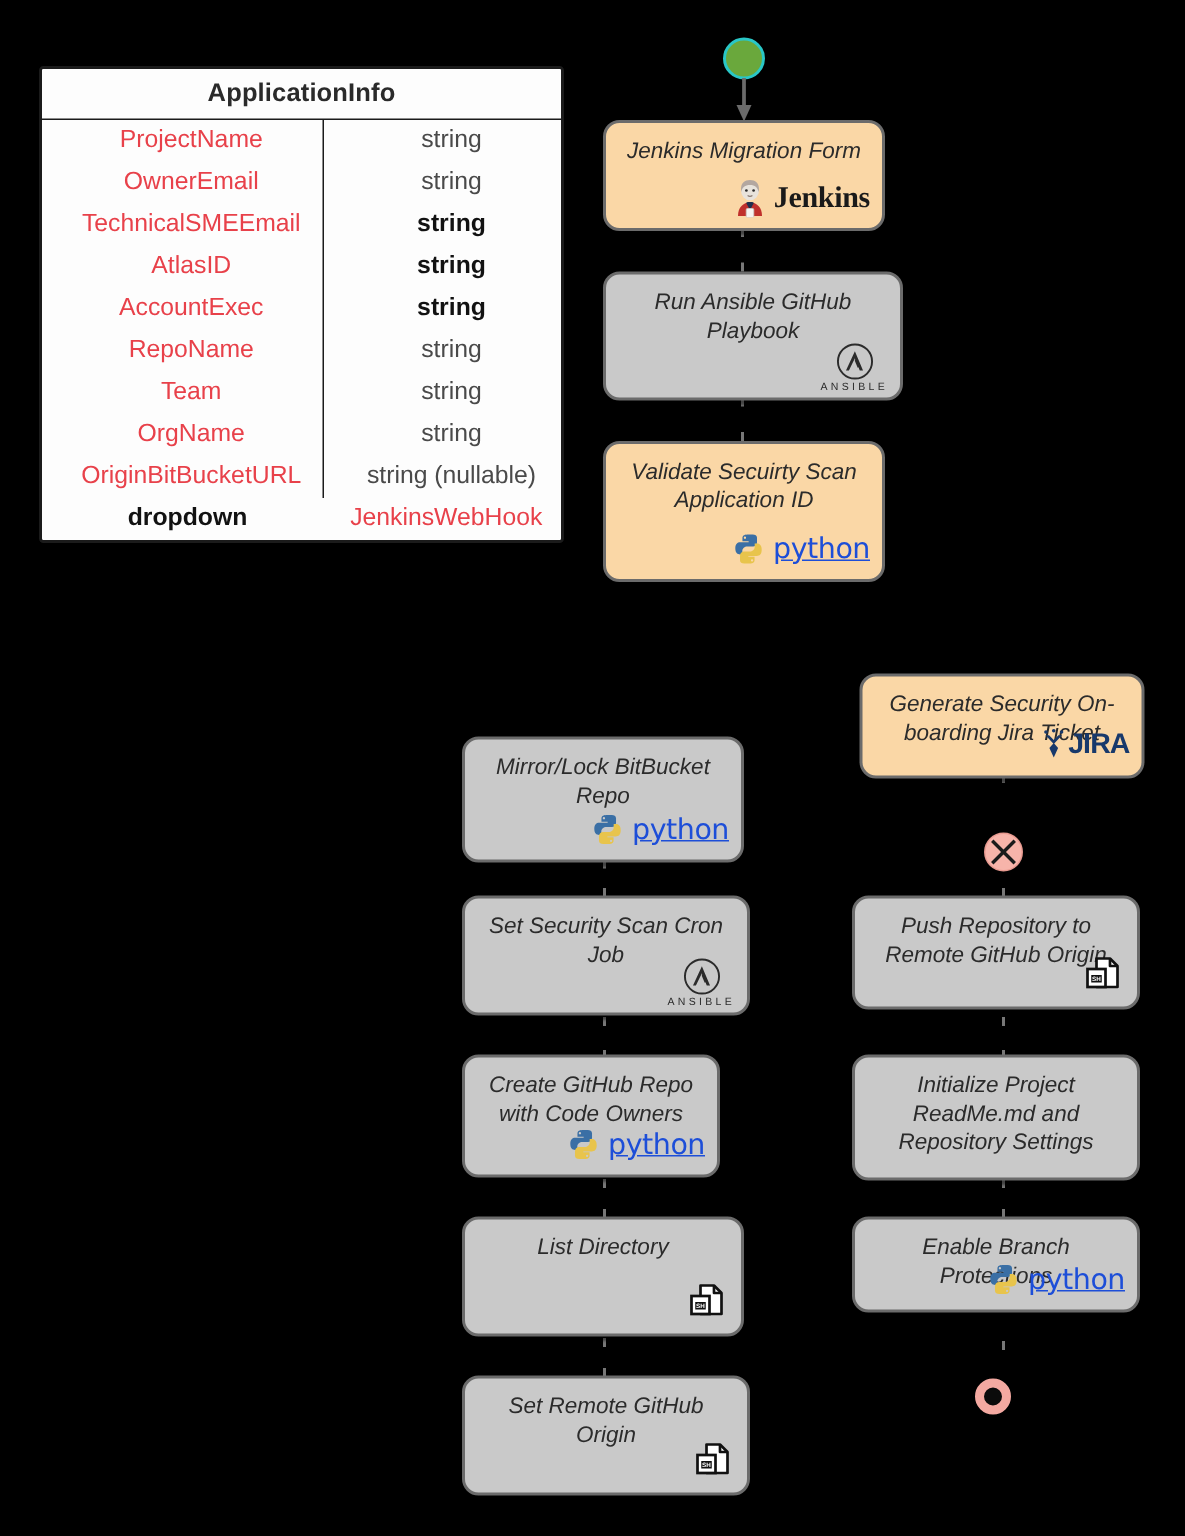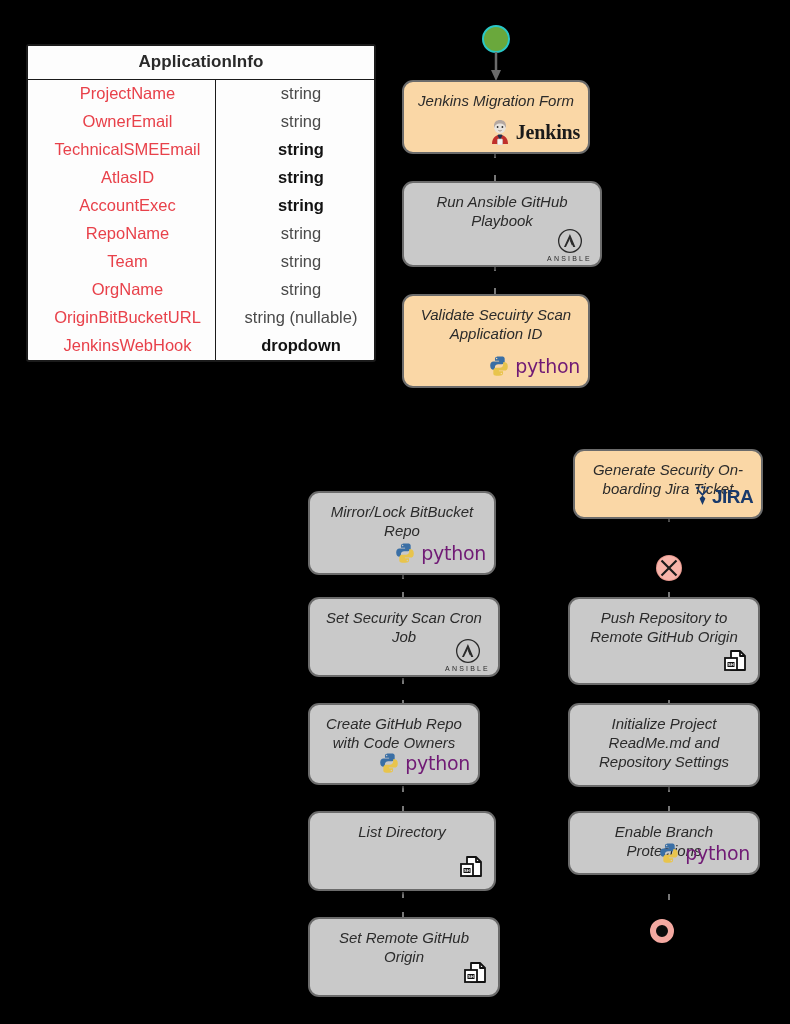--- a/index.html
+++ b/index.html
@@ -28,21 +28,21 @@
         background:#c9c9c9;}
   .node.orange{background:#fad7a6;}
   .node-label{position:absolute;left:0;right:0;top:9px;
               text-align:center;font-style:italic;font-size:15px;
               line-height:19px;color:#2b2b2b;padding:0 8px;box-sizing:border-box;}
   .node-logo{position:absolute;right:8px;bottom:5px;display:flex;align-items:center;
              justify-content:flex-end;gap:4px;height:30px;}
 
   
   .py{display:flex;align-items:center;gap:5px;}
-  .py-word{font-size:19px;color:#701a75;letter-spacing:-.3px;font-family:"DejaVu Sans",sans-serif;}
+  .py-word{font-size:19px;color:#1d4ed8;letter-spacing:-.3px;font-family:"DejaVu Sans",sans-serif;text-decoration:underline;}
   
   .ans{display:flex;flex-direction:column;align-items:center;gap:1px;}
   .ans-word{font-size:7px;letter-spacing:2.2px;color:#2b2b2b;}
   
   .jk{display:flex;align-items:center;gap:4px;}
   .jk-word{font-family:"Liberation Serif","DejaVu Serif",serif;font-weight:bold;
            font-size:20px;color:#1a1a1a;letter-spacing:-.2px;}
   
   .jira{display:flex;align-items:flex-start;gap:1px;}
   .jira-word{font-weight:bold;font-size:19px;color:#18396b;letter-spacing:-.6px;}
@@ -96,22 +96,22 @@
       </div>
       <div class="erow">
         <div class="ecell name">OrgName</div>
         <div class="ecell type">string</div>
       </div>
       <div class="erow">
         <div class="ecell name">OriginBitBucketURL</div>
         <div class="ecell type">string (nullable)</div>
       </div>
       <div class="erow">
+        <div class="ecell type strong">dropdown</div>
         <div class="ecell name">JenkinsWebHook</div>
-        <div class="ecell type strong">dropdown</div>
       </div>
     </div>
 </div>
 
 <div class="marker" style="left:482px;top:25px;">
   <div class="start-dot"></div>
 </div>
 <svg class="marker" style="left:488px;top:52px;" width="16" height="30">
   <line x1="8" y1="0" x2="8" y2="20" stroke="#6b6b6b" stroke-width="2.5"></line>
   <polygon points="8,29 3,18 13,18" fill="#6b6b6b"></polygon>
@@ -268,21 +268,21 @@
     <svg width="28" height="28" viewBox="0 0 28 28">
       <path d="M9 2h9l5 5v14H9z" fill="#fff" stroke="#111" stroke-width="1.8" stroke-linejoin="round"></path>
       <path d="M18 2v5h5" fill="none" stroke="#111" stroke-width="1.8" stroke-linejoin="round"></path>
       <rect x="3" y="9" width="12" height="12" fill="#fff" stroke="#111" stroke-width="1.8"></rect>
       <rect x="5.5" y="13" width="7" height="5" fill="#111"></rect>
       <text x="9" y="17.3" font-size="4.2" fill="#fff" text-anchor="middle" font-family="'Liberation Sans',sans-serif" font-weight="bold">SH</text>
     </svg>
   </span>
       </div>
     </div>
-    <div class="node" style="left: 568px; top: 597px; width: 192px; height: 88px;">
+    <div class="node" style="left: 568px; top: 597px; width: 192px; height: 76px;">
       <div class="node-label">Push Repository to Remote GitHub Origin</div>
       <div class="node-logo">
         <span class="sh">
     <svg width="28" height="28" viewBox="0 0 28 28">
       <path d="M9 2h9l5 5v14H9z" fill="#fff" stroke="#111" stroke-width="1.8" stroke-linejoin="round"></path>
       <path d="M18 2v5h5" fill="none" stroke="#111" stroke-width="1.8" stroke-linejoin="round"></path>
       <rect x="3" y="9" width="12" height="12" fill="#fff" stroke="#111" stroke-width="1.8"></rect>
       <rect x="5.5" y="13" width="7" height="5" fill="#111"></rect>
       <text x="9" y="17.3" font-size="4.2" fill="#fff" text-anchor="middle" font-family="'Liberation Sans',sans-serif" font-weight="bold">SH</text>
     </svg>

